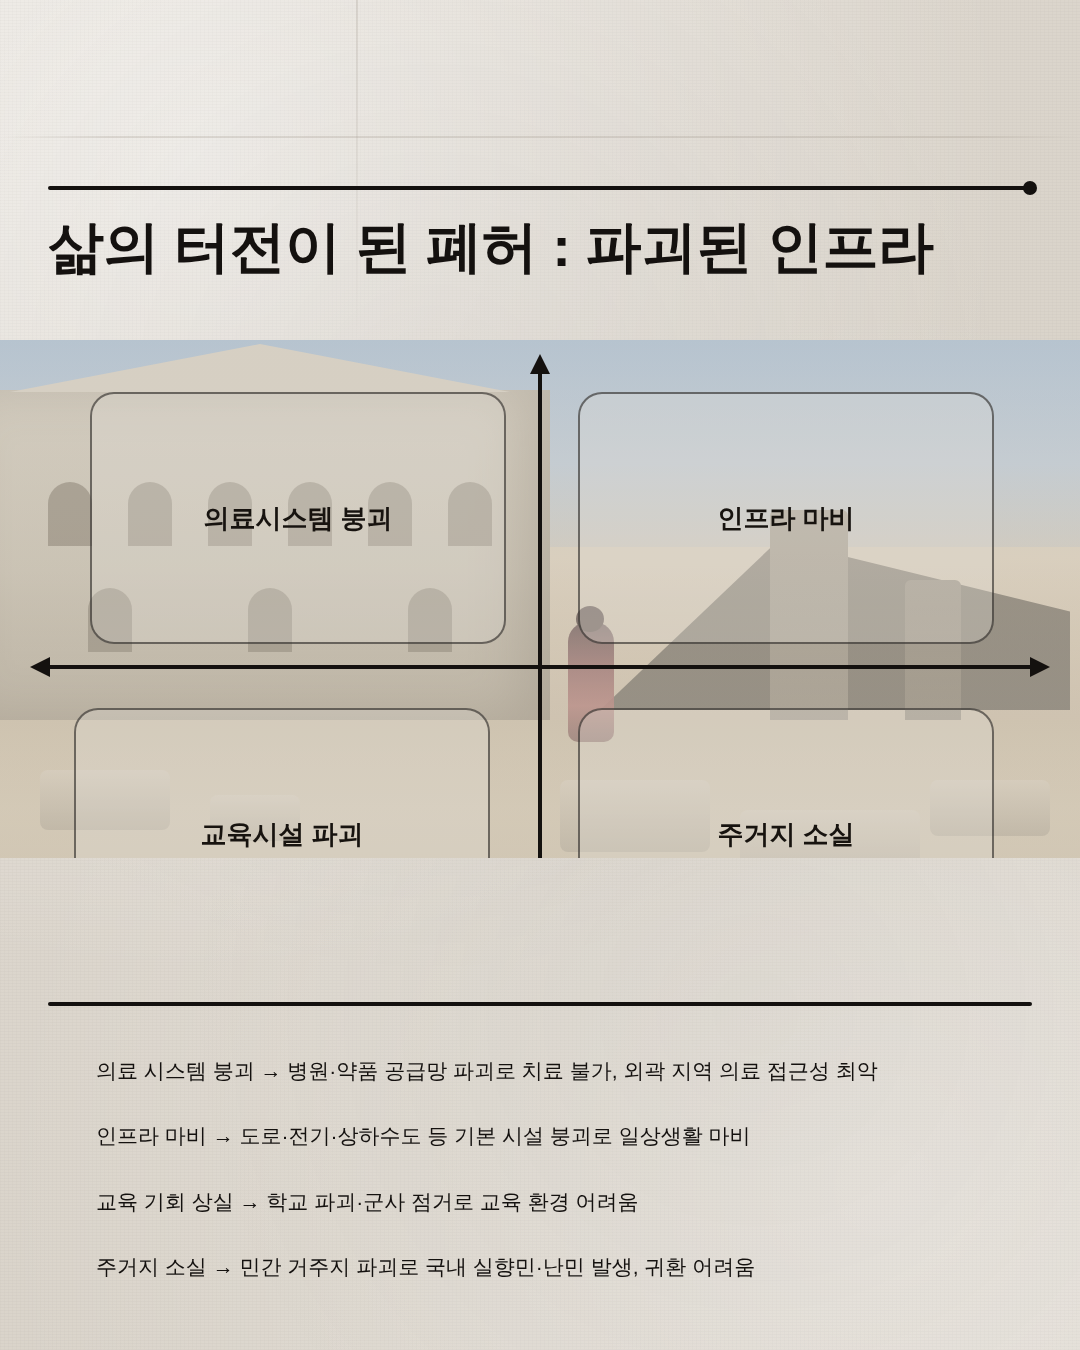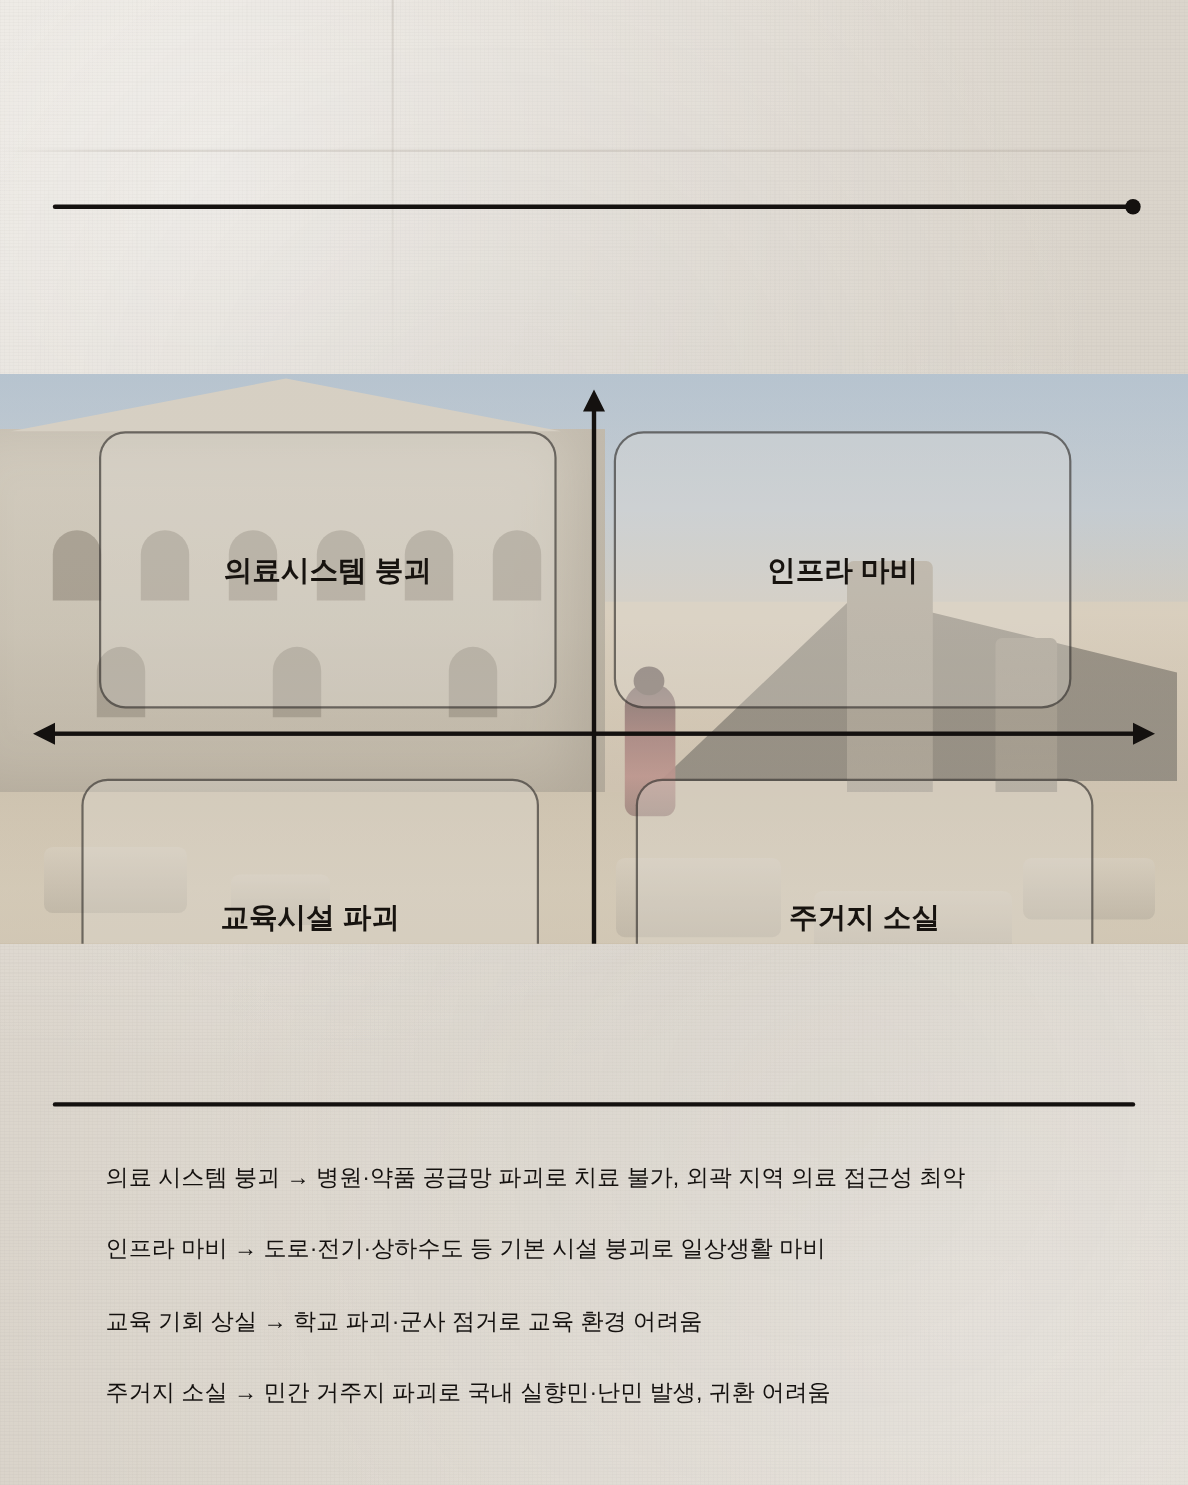--- a/index.html
+++ b/index.html
@@ -253,21 +253,21 @@
     align-items: center;
     justify-content: center;
   }
   .quad-label {
     font-size: 26px;
     font-weight: 700;
     color: #17130f;
     text-align: center;
   }
   .quad-tl { left: 90px;  top: 52px; }
-  .quad-tr { left: 558px; top: 52px; border-radius: 27px; }
+  .quad-tr { left: 578px; top: 52px; }
   .quad-bl { left: 74px;  top: 368px; }
   .quad-br { left: 578px; top: 368px; }
 
   
   .bottom-rule {
     position: absolute;
     left: 48px;
     top: 1002px;
     width: 984px;
     height: 4px;
@@ -295,20 +295,21 @@
 
 <div class="page">
 
   <div class="grain"></div>
   <div class="seam seam-1"></div>
   <div class="vseam"></div>
 
   <div class="title-rule">
     <span class="title-rule-dot"></span>
   </div>
+  <div class="title">삶의 터전이 된 폐허 : 파괴된 인프라</div>
 
   <div class="photo-band">
 
     <div class="photo">
       <div class="ph-sky"></div>
       <div class="ph-building">
         <div class="ph-win" style="left:58px;  top:92px;"></div>
         <div class="ph-win" style="left:138px; top:92px;"></div>
         <div class="ph-win" style="left:218px; top:92px;"></div>
         <div class="ph-win" style="left:298px; top:92px;"></div>

